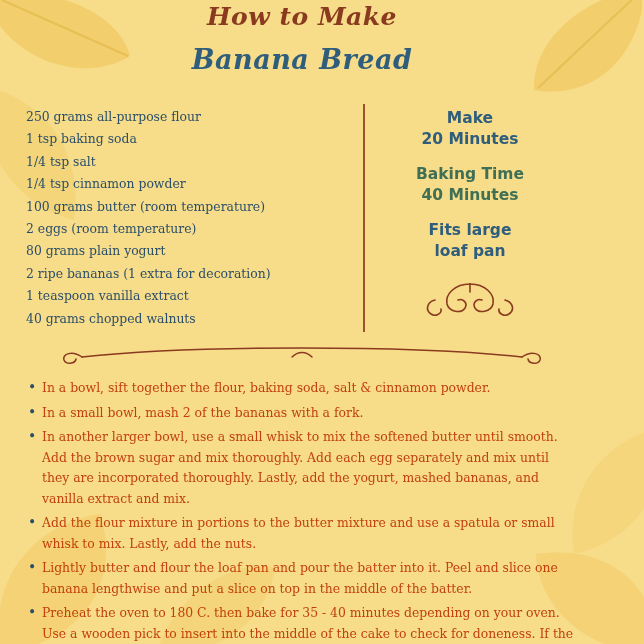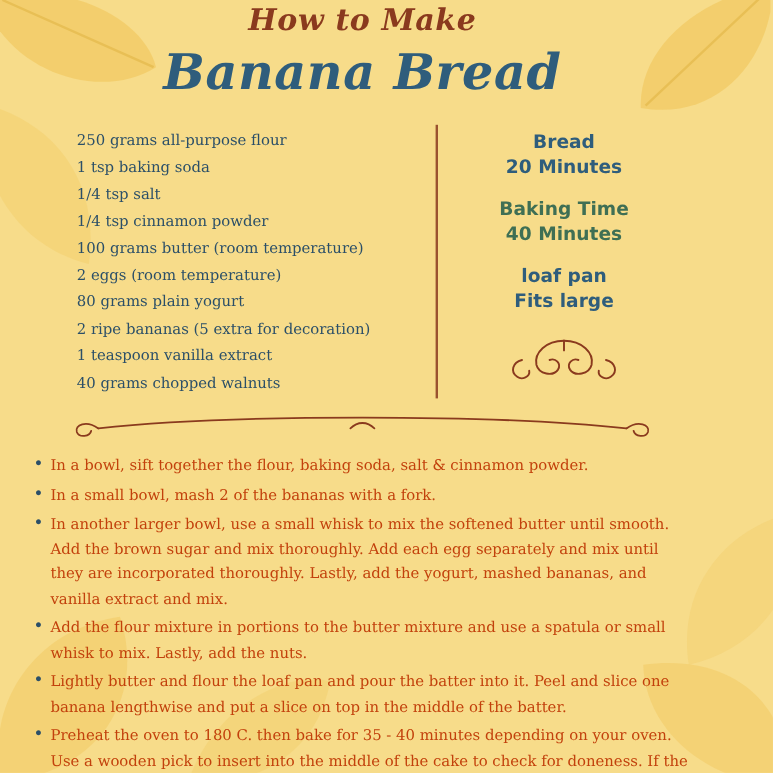--- a/index.html
+++ b/index.html
@@ -39,21 +39,21 @@
     font-weight: bold;
     font-size: 25px;
     color: #8a3a1e;
     letter-spacing: 0.5px;
     line-height: 30px;
   }
   .title-big {
     font-family: "DejaVu Serif", serif;
     font-style: italic;
     font-weight: bold;
-    font-size: 41px;
+    font-size: 27px;
     color: #2f5d7c;
     letter-spacing: 0.5px;
     line-height: 52px;
     margin-top: 2px;
   }
 
   
   .middle {
     display: flex;
     margin-top: 16px;
@@ -67,20 +67,21 @@
     width: 2px;
     height: 228px;
     background: #8a3a1e;
     opacity: .85;
   }
   .col-left {
     width: 336px;
     display: flex;
     align-items: stretch;
     position: relative;
+    flex-direction: column;
   }
   .vert-label {
     width: 38px;
     position: relative;
   }
   .ing-list {
     list-style: none;
     margin: 0;
     padding: 4px 0 0 0;
   }
@@ -202,35 +203,35 @@
         
       </div>
       <ul class="ing-list">
         <li>250 grams all-purpose flour</li>
         <li>1 tsp baking soda</li>
         <li>1/4 tsp salt</li>
         <li>1/4 tsp cinnamon powder</li>
         <li>100 grams butter (room temperature)</li>
         <li>2 eggs (room temperature)</li>
         <li>80 grams plain yogurt</li>
-        <li>2 ripe bananas (5 extra for decoration)</li>
+        <li>2 ripe bananas (1 extra for decoration)</li>
         <li>1 teaspoon vanilla extract</li>
         <li>40 grams chopped walnuts</li>
       </ul>
     </div>
 
     <div class="col-right">
-      <div class="right-head">Bread</div>
+      <div class="right-head">Make</div>
       <div class="right-head">20 Minutes</div>
       <div class="right-gap"></div>
       <div class="right-head green">Baking Time</div>
       <div class="right-head green">40 Minutes</div>
       <div class="right-gap"></div>
+      <div class="right-head">Fits large</div>
       <div class="right-head">loaf pan</div>
-      <div class="right-head">Fits large</div>
 
       <div class="flourish">
         <svg width="110" height="44" viewBox="0 0 110 44">
           <g fill="none" stroke="#8a3a1e" stroke-width="1.6" stroke-linecap="round">
             <path d="M55 6 C40 6 30 16 32 26 C34 34 46 36 50 30 C53 25 48 20 43 22"></path>
             <path d="M55 6 C70 6 80 16 78 26 C76 34 64 36 60 30 C57 25 62 20 67 22"></path>
             <path d="M20 22 C12 24 10 32 16 36 C20 39 27 36 26 31"></path>
             <path d="M90 22 C98 24 100 32 94 36 C90 39 83 36 84 31"></path>
             <path d="M55 6 L55 14"></path>
           </g>

